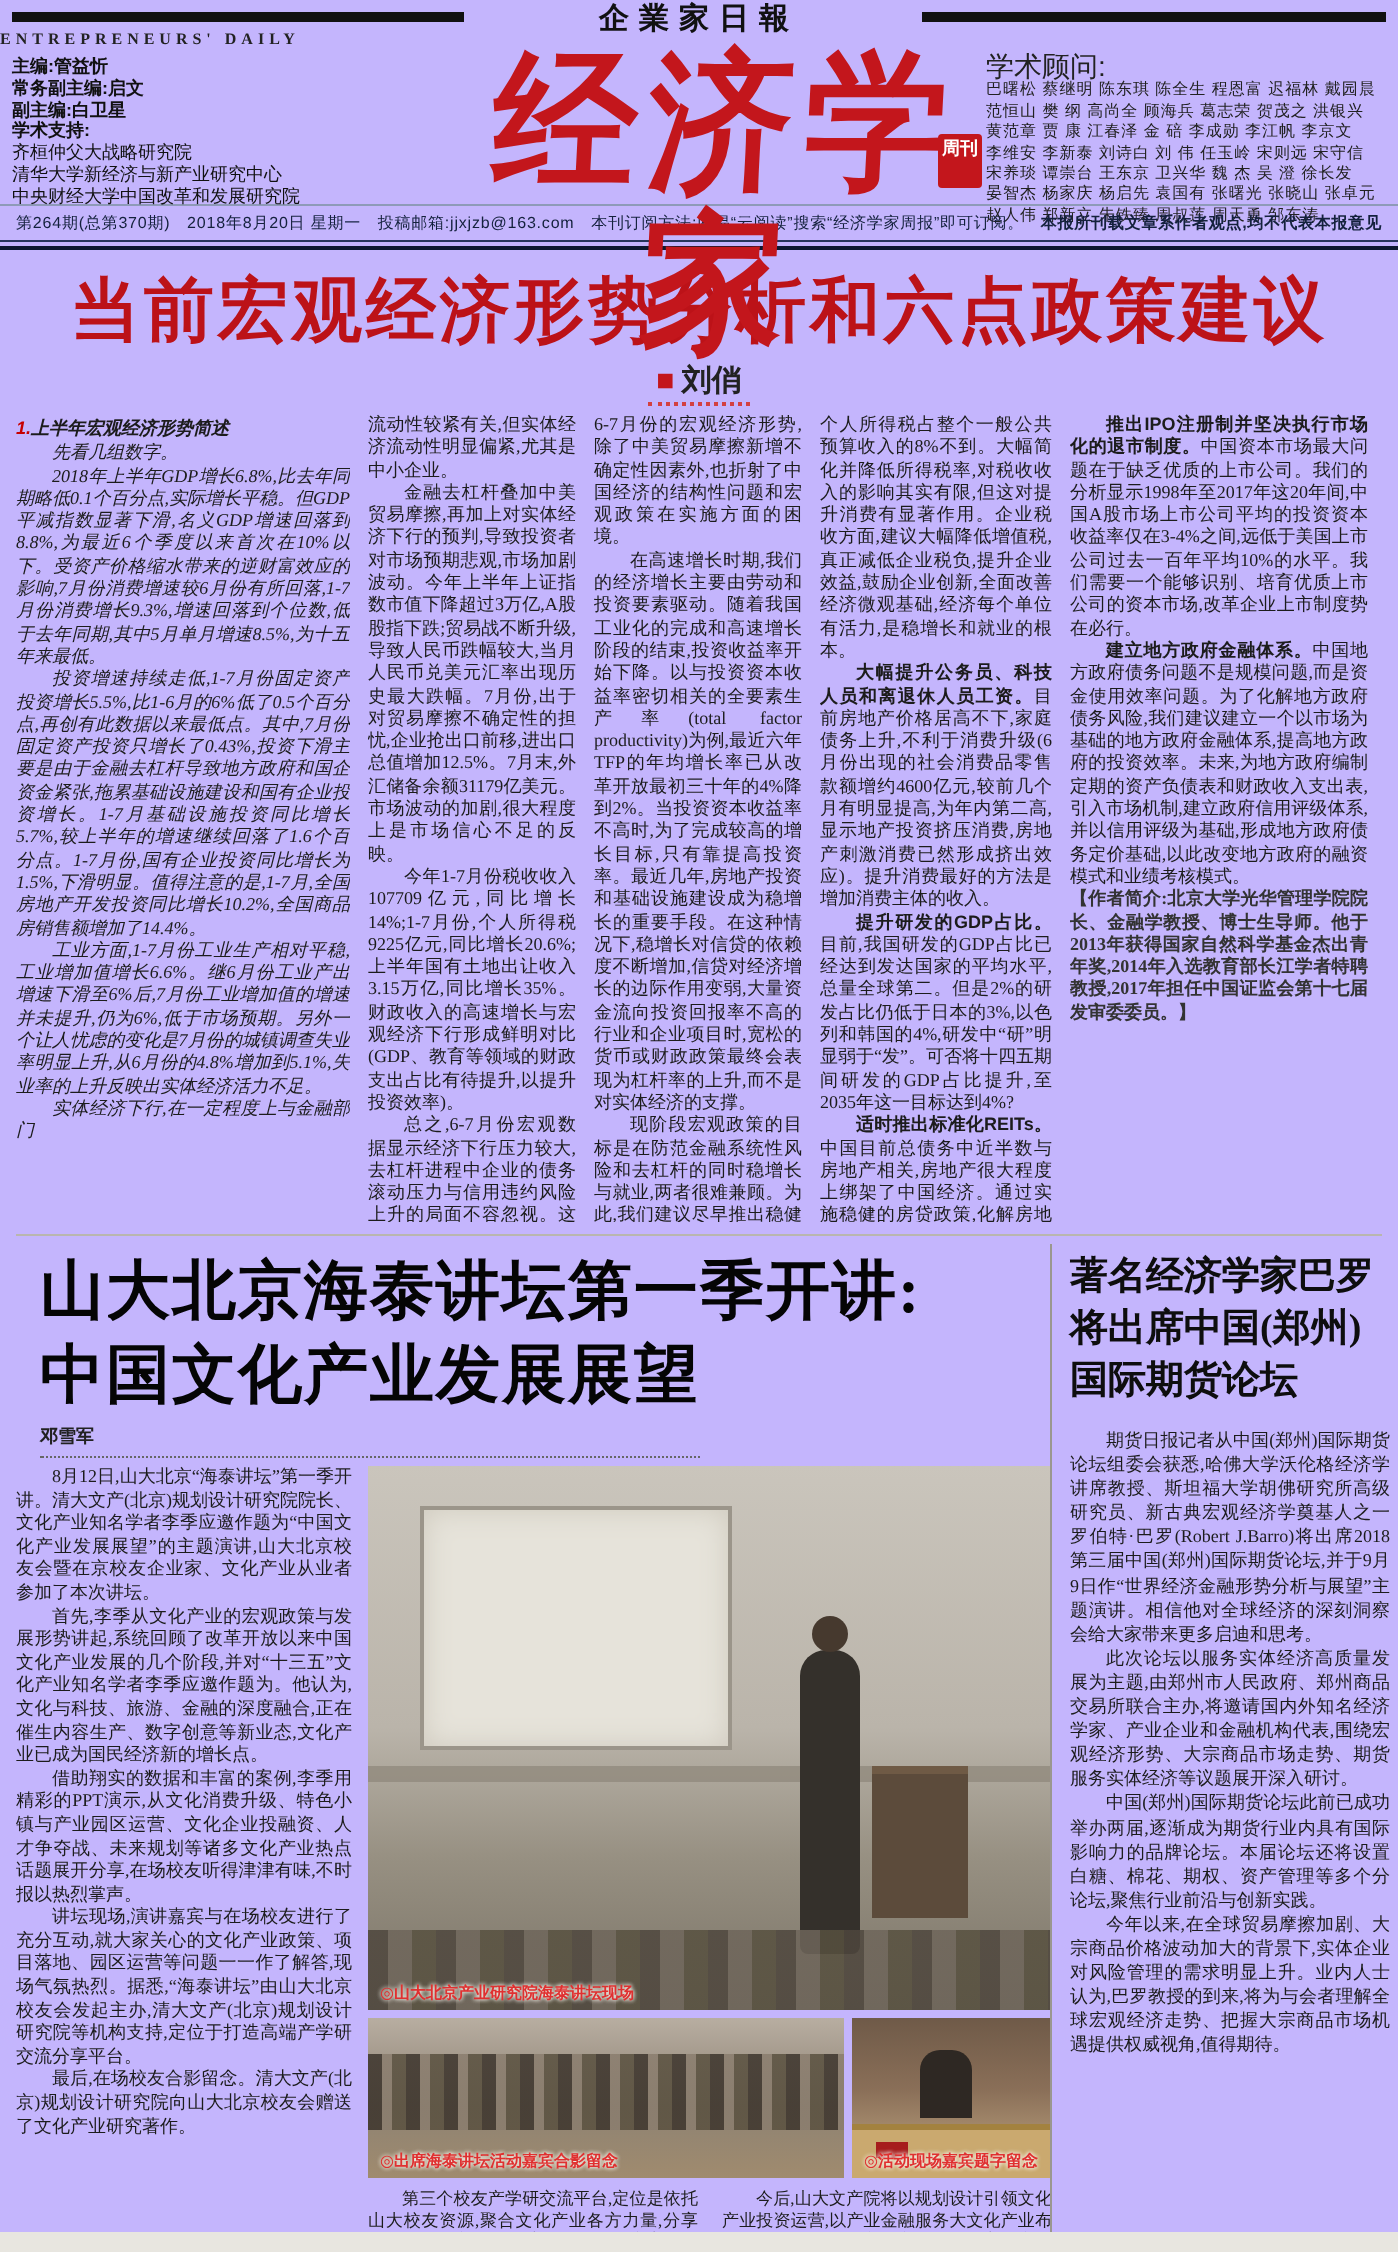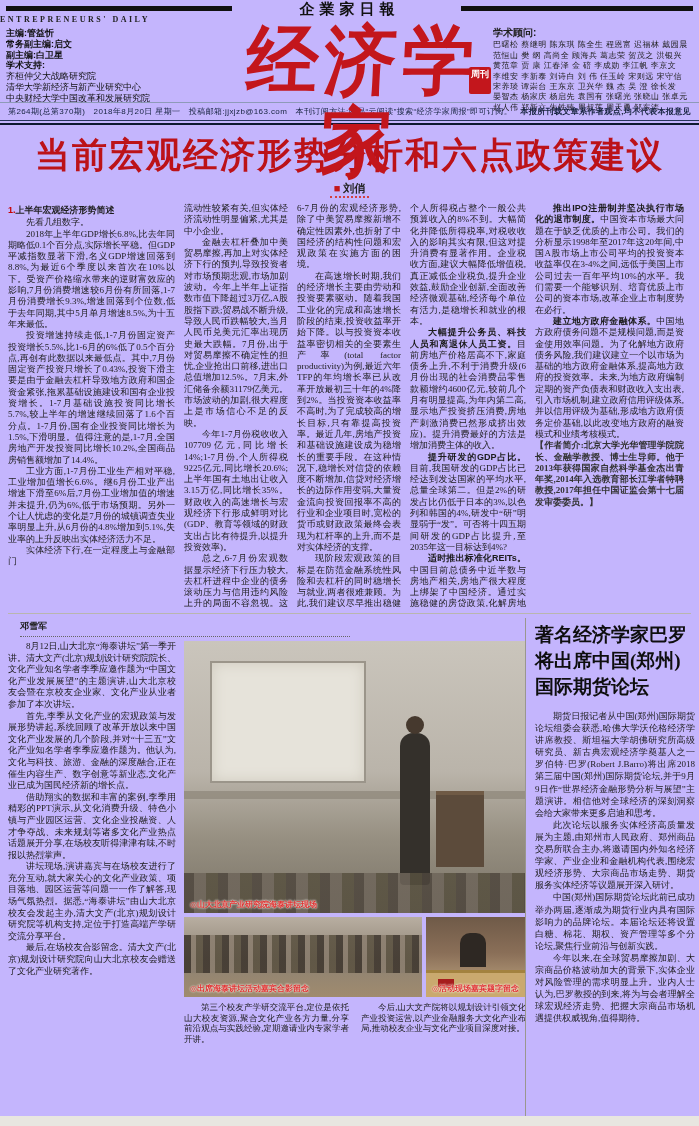--- a/index.html
+++ b/index.html
@@ -22,40 +22,40 @@
   .edit-block{width:224px;font-size:9px;line-height:10.8px;padding-top:4px;color:#111;}
   .edit-block .ln{white-space:nowrap;}
   .edit-block .b{font-weight:bold;}
   .callig{flex:1;position:relative;text-align:center;}
   .callig .big{font-size:72px;font-weight:900;color:#c3161c;letter-spacing:6px;
                line-height:78px;transform:skewX(-3deg) scaleY(1.04);display:inline-block;}
   .seal{position:absolute;right:2px;bottom:8px;width:22px;height:26px;background:#c3161c;
         color:#fff;font-size:9px;line-height:12px;text-align:center;border-radius:2px;
         padding-top:1px;font-weight:bold;}
   .adv-block{width:200px;padding-top:4px;font-size:8px;line-height:10.4px;color:#222;}
-  .adv-label{font-weight:bold;font-size:10px;margin-bottom:2px;}
+  .adv-label{font-weight:normal;font-size:14px;margin-bottom:2px;}
   .adv-row{white-space:nowrap;letter-spacing:0.5px;}
 
   
   .infobar{border-top:1px solid #8e9ab8;display:flex;justify-content:space-between;
            align-items:center;padding:3px 8px;font-size:8px;letter-spacing:0.4px;color:#14213d;}
   .infobar .seg{white-space:nowrap;}
   .infobar .b{font-weight:bold;}
   .dbl-rule{height:2px;border-top:1px solid #27355c;border-bottom:2px solid #0d1830;margin:0 0 0 0;}
 
   
   .headline1{margin-top:11px;text-align:center;font-size:35px;font-weight:bold;
              letter-spacing:2px;color:#bc1218;line-height:40px;}
-  .byline1{text-align:center;margin-top:5px;font-size:11px;font-weight:bold;color:#222;}
+  .byline1{text-align:center;margin-top:5px;font-size:15px;font-weight:bold;color:#222;}
   .byline1 .mark{color:#c3161c;}
   .byline1 .nm{border-bottom:2px dotted #d34040;padding:0 4px 2px;}
   .a1wrap{display:flex;padding:7px 8px 0;height:404px;overflow:hidden;}
   .a1col{text-align:justify;font-size:9px;line-height:11.3px;overflow:hidden;}
   .a1col + .a1col{margin-left:9px;}
-  .a1col:nth-child(1){width:167px;}
+  .a1col:nth-child(1){width:167px;font-style:italic;}
   .a1col:nth-child(2){width:104px;}
   .a1col:nth-child(3){width:104px;}
   .a1col:nth-child(4){width:116px;}
   .a1col:nth-child(5){width:149px;}
   .para{margin:0;text-indent:2em;}
   .para.ni{text-indent:0;}
   .para.sech{font-family:"Liberation Sans","DejaVu Sans",sans-serif;font-weight:bold;
              text-align:left;margin:2px 0 1px;}
   .secnum{color:#c60000;}
   .runin{font-family:"Liberation Sans","DejaVu Sans",sans-serif;font-weight:bold;}
@@ -194,20 +194,22 @@
         <p class="para"><span class="runin">建立地方政府金融体系。</span>中国地方政府债务问题不是规模问题,而是资金使用效率问题。为了化解地方政府债务风险,我们建议建立一个以市场为基础的地方政府金融体系,提高地方政府的投资效率。未来,为地方政府编制定期的资产负债表和财政收入支出表,引入市场机制,建立政府信用评级体系,并以信用评级为基础,形成地方政府债务定价基础,以此改变地方政府的融资模式和业绩考核模式。</p>
         <p class="para ni bio">【作者简介:北京大学光华管理学院院长、金融学教授、博士生导师。他于2013年获得国家自然科学基金杰出青年奖,2014年入选教育部长江学者特聘教授,2017年担任中国证监会第十七届发审委委员。】</p>
       </div>
     </div>
 
   <div class="sec-divider"></div>
 
   <div class="lower">
 
     <div class="main-left">
+      <div class="headline2">山大北京海泰讲坛第一季开讲:
+中国文化产业发展展望</div>
       <div class="byline2row sansf">邓雪军</div>
       <div class="l-content">
         <div class="l-textcol">
             <p class="para ">8月12日,山大北京“海泰讲坛”第一季开讲。清大文产(北京)规划设计研究院院长、文化产业知名学者李季应邀作题为“中国文化产业发展展望”的主题演讲,山大北京校友会暨在京校友企业家、文化产业从业者参加了本次讲坛。</p>
             <p class="para ">首先,李季从文化产业的宏观政策与发展形势讲起,系统回顾了改革开放以来中国文化产业发展的几个阶段,并对“十三五”文化产业知名学者李季应邀作题为。他认为,文化与科技、旅游、金融的深度融合,正在催生内容生产、数字创意等新业态,文化产业已成为国民经济新的增长点。</p>
             <p class="para ">借助翔实的数据和丰富的案例,李季用精彩的PPT演示,从文化消费升级、特色小镇与产业园区运营、文化企业投融资、人才争夺战、未来规划等诸多文化产业热点话题展开分享,在场校友听得津津有味,不时报以热烈掌声。</p>
             <p class="para ">讲坛现场,演讲嘉宾与在场校友进行了充分互动,就大家关心的文化产业政策、项目落地、园区运营等问题一一作了解答,现场气氛热烈。据悉,“海泰讲坛”由山大北京校友会发起主办,清大文产(北京)规划设计研究院等机构支持,定位于打造高端产学研交流分享平台。</p>
             <p class="para ">最后,在场校友合影留念。清大文产(北京)规划设计研究院向山大北京校友会赠送了文化产业研究著作。</p>
           </div>
         <div class="photo-area">

